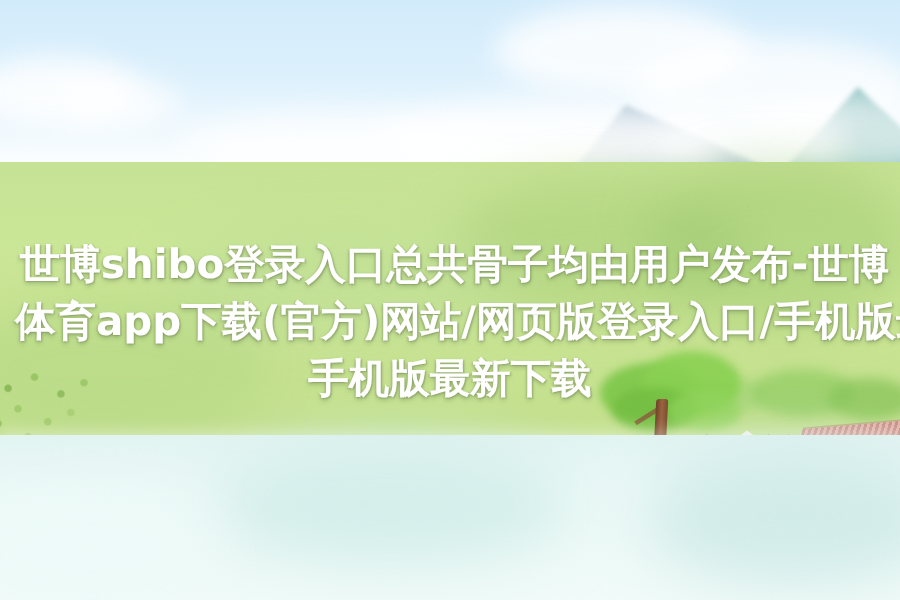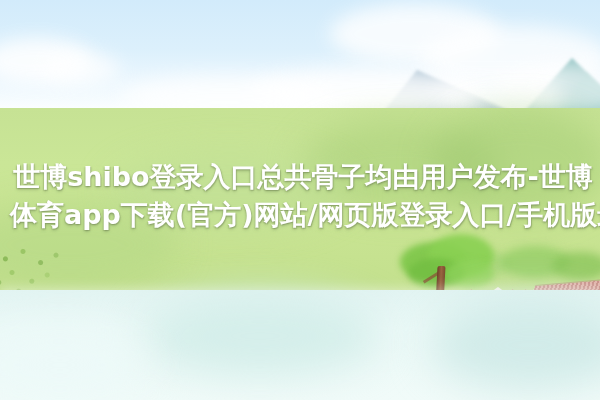--- a/index.html
+++ b/index.html
@@ -375,15 +375,16 @@
 
   <div class="shore-haze"></div>
   <div class="water"></div>
   <div class="water-glow wg-1"></div>
   <div class="water-glow wg-2"></div>
   <div class="water-glow wg-3"></div>
 
   <div class="text-block">
     <p class="headline line-1">世博shibo登录入口总共骨子均由用户发布-世博</p>
     <p class="headline line-2">体育app下载(官方)网站/网页版登录入口/手机版最新</p>
+    <p class="headline line-3">手机版最新下载</p>
   </div>
 
 </div>
 
 </body></html>

